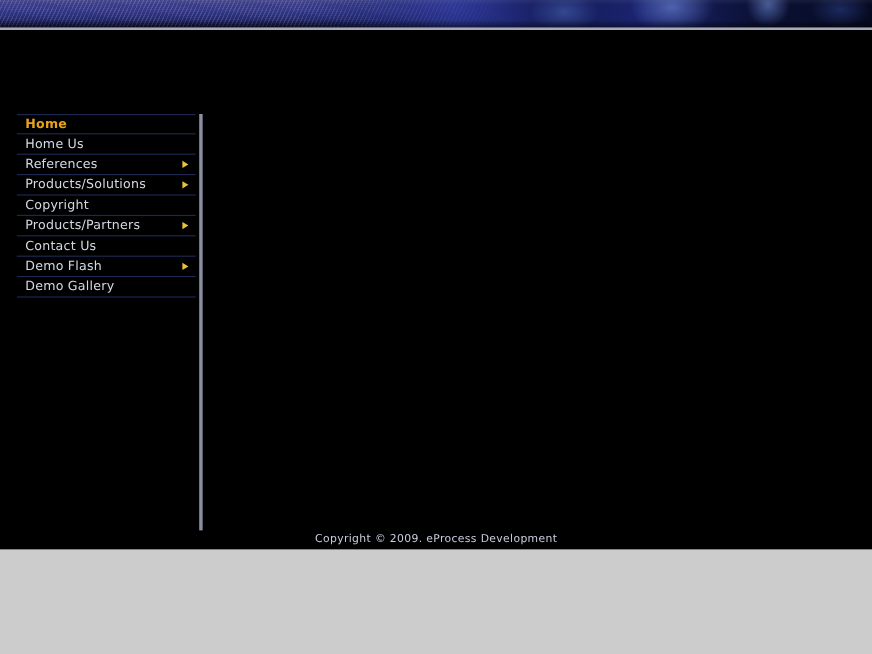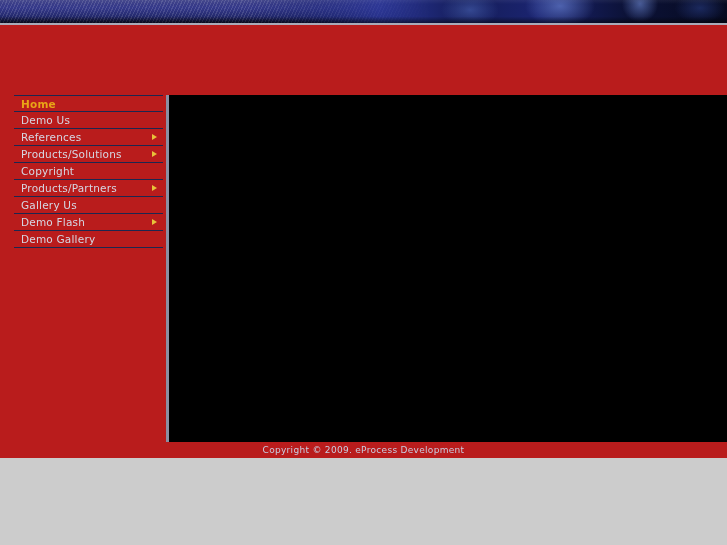--- a/index.html
+++ b/index.html
@@ -77,21 +77,21 @@
     height: 2px;
     background: #a9aab8;
   }
 
   
   #site {
     position: absolute;
     left: 0; top: 25px;
     width: 727px;
     height: 433px;
-    background: #b91c1c;
+    background: #000000;
   }
 
   
   #menu {
     position: absolute;
     left: 14px; top: 70px;
     width: 149px;
   }
   .menu-item {
     position: relative;
@@ -175,26 +175,26 @@
     <div class="banner-layer banner-photo"></div>
     <div class="banner-layer banner-stripes"></div>
     <div class="banner-layer banner-vign"></div>
   </div>
   <div id="banner-rule"></div>
 
   <div id="site">
 
     <nav id="menu">
         <div class="menu-item active"><span class="menu-label">Home</span></div>
-        <div class="menu-item"><span class="menu-label">Demo Us</span></div>
+        <div class="menu-item"><span class="menu-label">Home Us</span></div>
         <div class="menu-item"><span class="menu-label">References</span><span class="menu-arrow"></span></div>
         <div class="menu-item"><span class="menu-label">Products/Solutions</span><span class="menu-arrow"></span></div>
         <div class="menu-item"><span class="menu-label">Copyright</span></div>
         <div class="menu-item"><span class="menu-label">Products/Partners</span><span class="menu-arrow"></span></div>
-        <div class="menu-item"><span class="menu-label">Gallery Us</span></div>
+        <div class="menu-item"><span class="menu-label">Contact Us</span></div>
         <div class="menu-item"><span class="menu-label">Demo Flash</span><span class="menu-arrow"></span></div>
         <div class="menu-item"><span class="menu-label">Demo Gallery</span></div>
       </nav>
 
     <div id="stage-wrap">
       <div id="stage-border"></div>
       <div id="stage"></div>
     </div>
 
     <div id="footer">Copyright © 2009. eProcess Development</div>

